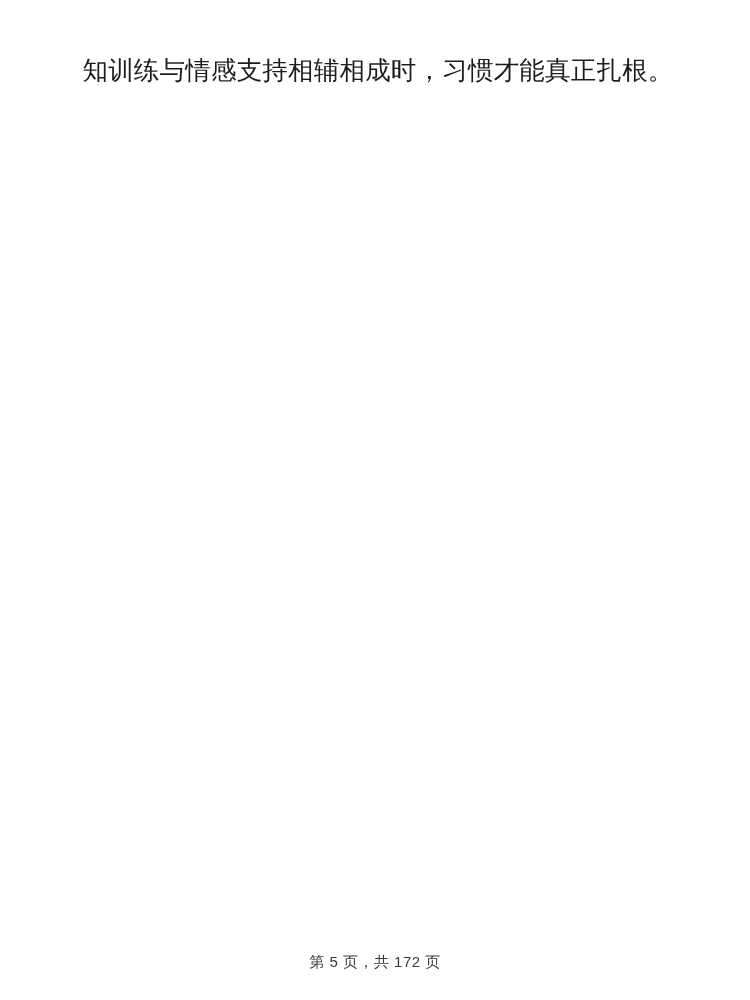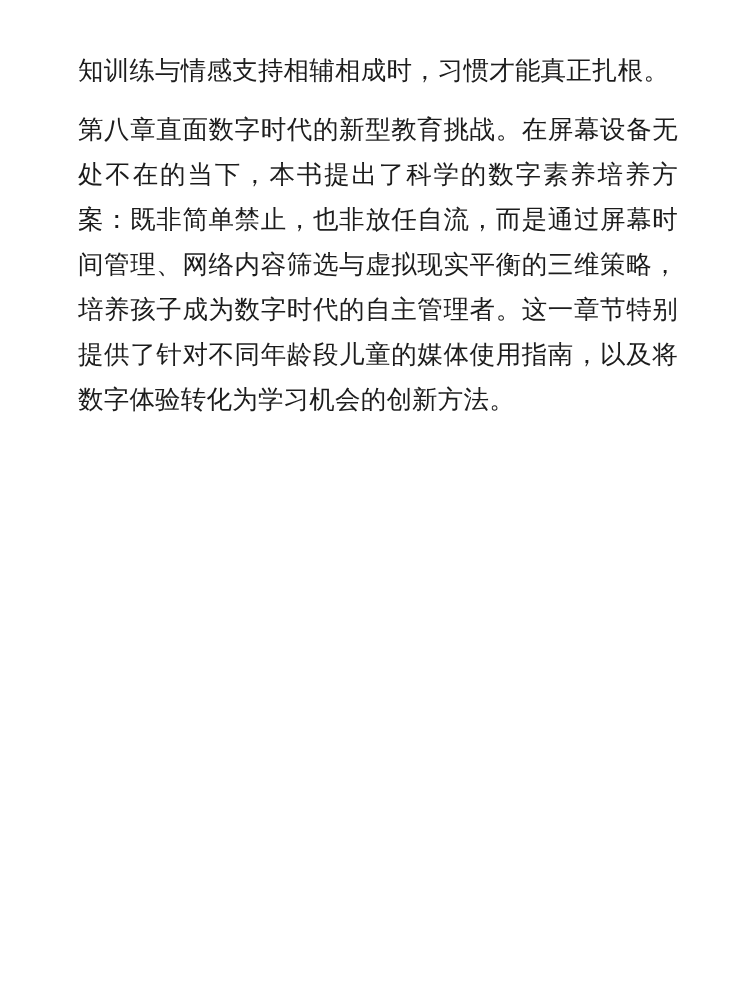--- a/index.html
+++ b/index.html
@@ -52,17 +52,17 @@
     letter-spacing: 0.5px;
   }
 </style>
 </head>
 <body>
 
 <div class="page">
 
   <div class="body-text">
     <p class="para continuation">知训练与情感支持相辅相成时，习惯才能真正扎根。</p>
-    <p class="para">第八章直面数字时代的新型教育挑战。在屏幕设备无处不在的当下，本书提出了科学的数字素养培养方案：既非简单禁止，也非放任自流，而是通过屏幕时间管理、网络内容筛选与虚拟现实平衡的三维策略，培养孩子成为数字时代的自主管理者。这一章节特别提供了针对不同年龄段儿童的媒体使用指南，以及将数字体验转化为学习机会的创新方法。</p>
   </div>
 
+  <div class="footer">第 5 页，共 172 页</div>
 
 </div>
 
 </body></html>

